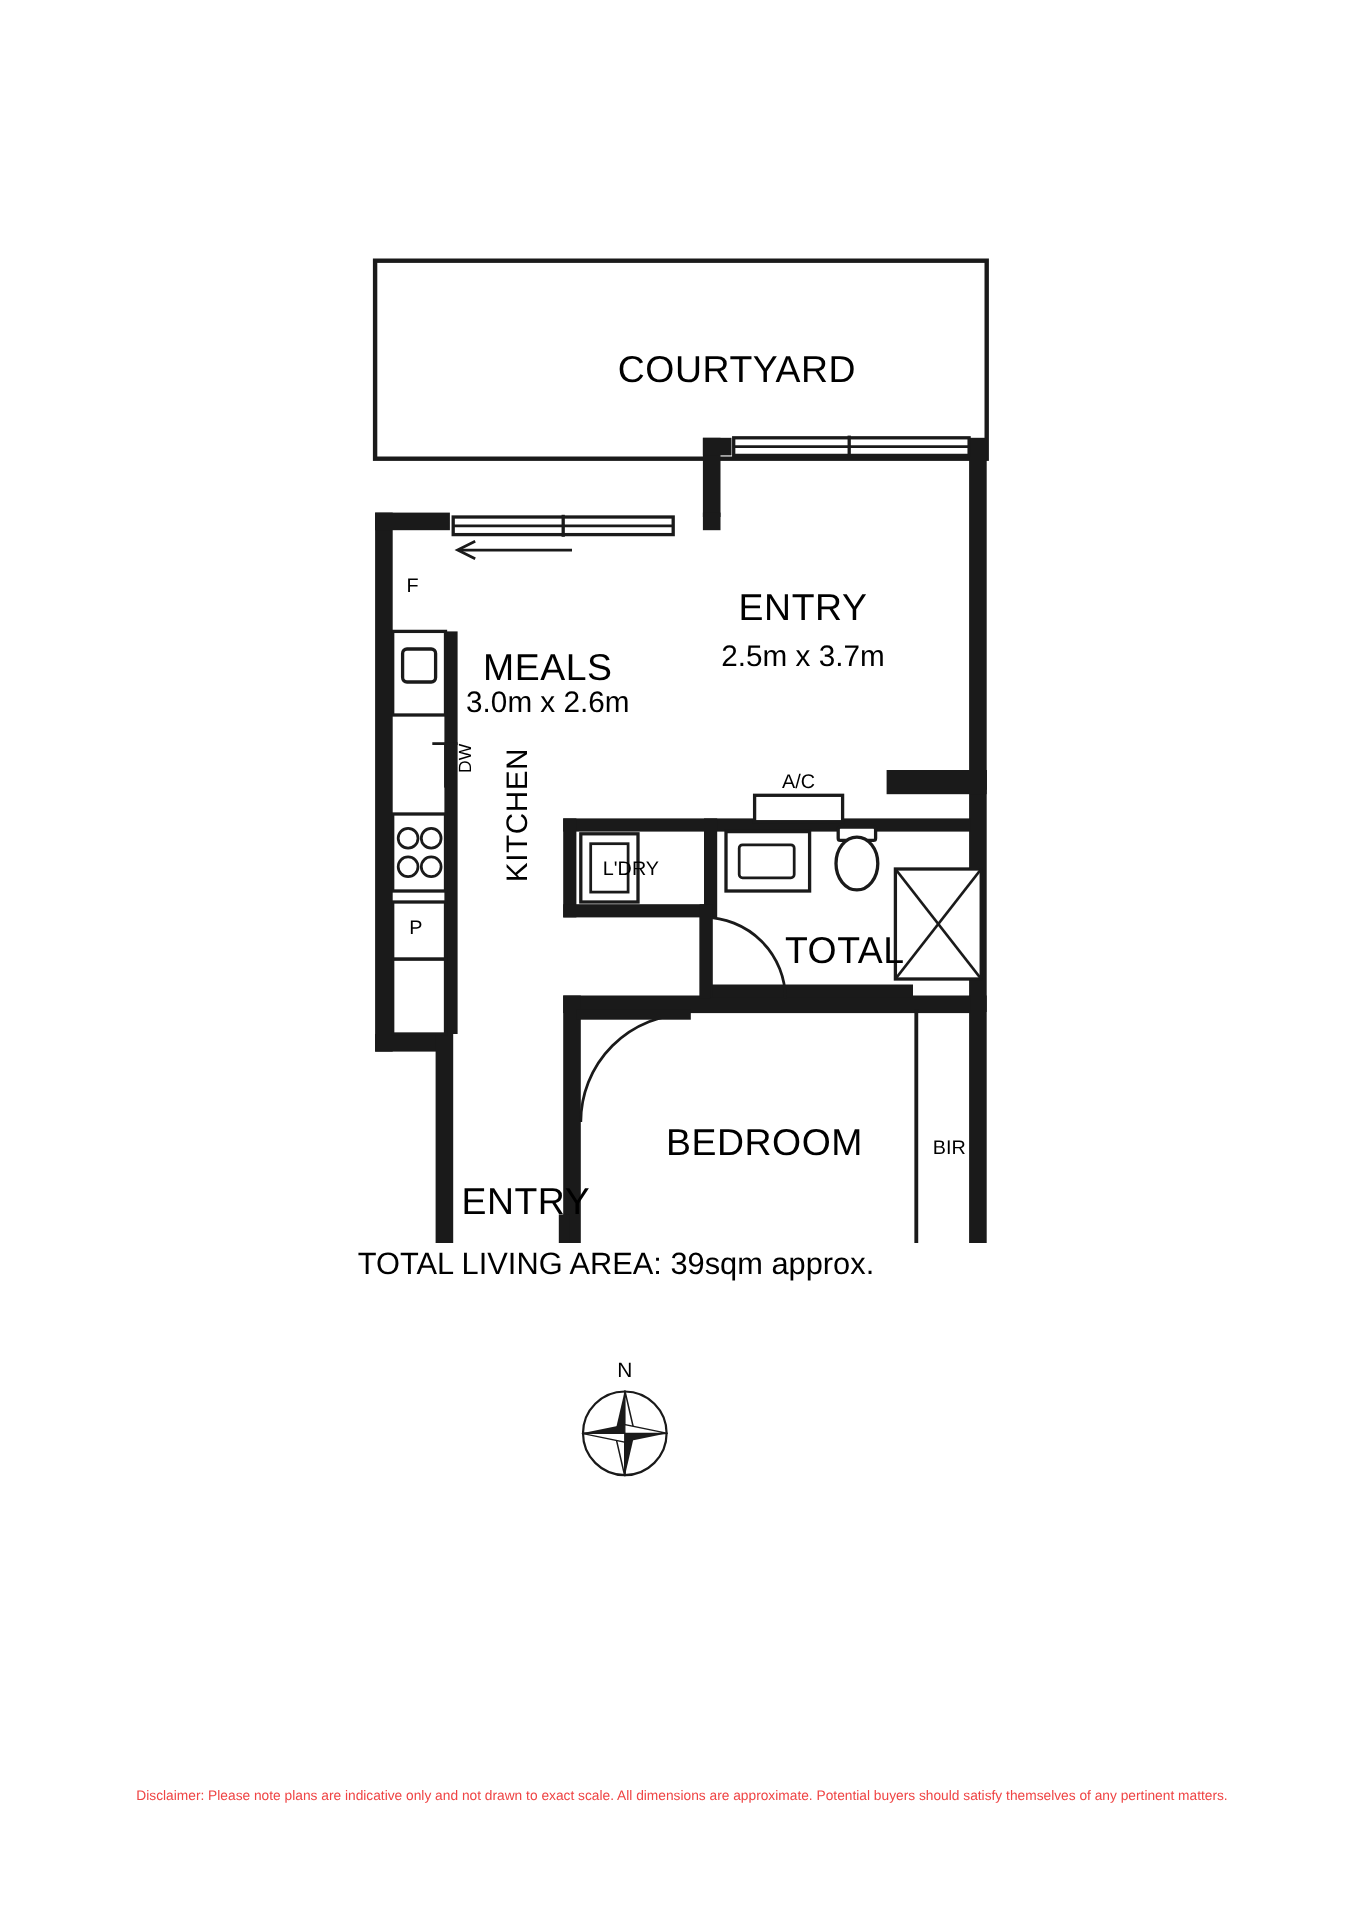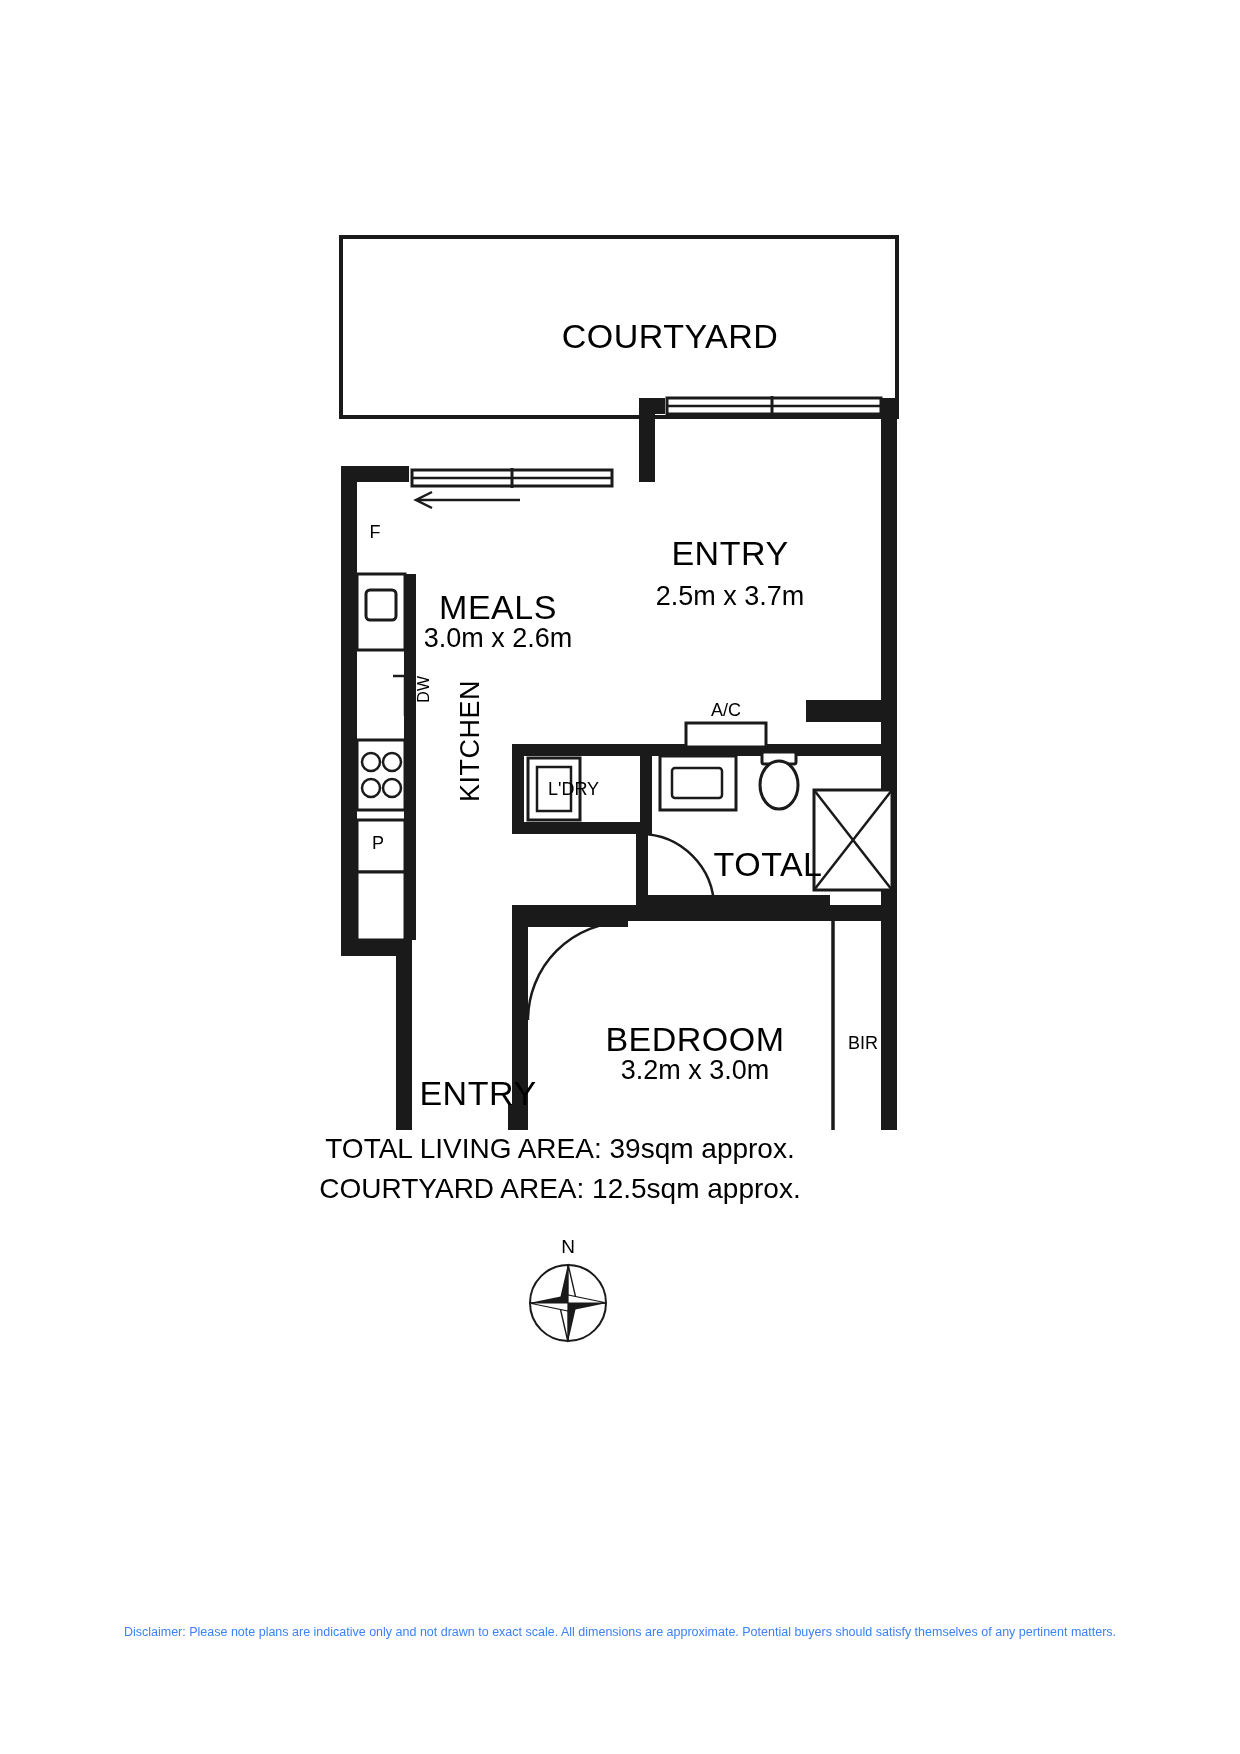--- a/index.html
+++ b/index.html
@@ -47,21 +47,21 @@
     font-size: 28px;
     line-height: 1.42;
   }
   .disclaimer {
     position: absolute;
     left: 0;
     top: 1625px;
     width: 1240px;
     text-align: center;
     font-size: 12.5px;
-    color: #3b82f6;
+    color: #ef4444;
   }
   .compass {
     position: absolute;
     left: 518px;
     top: 1236px;
     width: 100px;
     height: 110px;
   }
   .compass-n {
     position: absolute;
@@ -232,37 +232,35 @@
   <div class="label room-name" style="left:378px; top:586px; width:240px;">MEALS</div>
   <div class="label room-dims" style="left:378px; top:622px; width:240px;">3.0m x 2.6m</div>
 
   <div class="vertical-text" style="left:455px; top:680px;">KITCHEN</div>
 
   <div class="label small-label" style="left:548px; top:778px; width:110px; text-align:left;">L'DRY</div>
 
   <div class="label room-name" style="left:688px; top:843px; width:160px;">TOTAL</div>
 
   <div class="label room-name" style="left:545px; top:1018px; width:300px;">BEDROOM</div>
-  <div class="label room-dims" style="left:545px; top:1054px; width:300px;">3.2m x 3.0m</div>
 
   <div class="label room-name" style="left:388px; top:1072px; width:180px;">ENTRY</div>
 
   <div class="label small-label" style="left:360px; top:521px; width:30px;">F</div>
 
   <div class="vertical-text-small" style="left:415px; top:676px;">DW</div>
 
   <div class="label small-label" style="left:363px; top:832px; width:30px;">P</div>
 
   <div class="label small-label" style="left:688px; top:699px; width:76px;">A/C</div>
 
   <div class="label small-label" style="left:833px; top:1032px; width:60px;">BIR</div>
 
   <div class="areas">
     <div>TOTAL LIVING AREA: 39sqm approx.</div>
-    <div>COURTYARD AREA: 12.5sqm approx.</div>
   </div>
 
   <div class="compass">
     <div class="compass-n">N</div>
     <svg width="100" height="90" viewBox="0 0 100 90" style="position:absolute;left:0;top:22px;">
       <circle cx="50" cy="45" r="38" fill="#ffffff" stroke="#1a1a1a" stroke-width="2"></circle>
       <line x1="12" y1="45" x2="88" y2="45" stroke="#1a1a1a" stroke-width="1.6"></line>
       <line x1="50" y1="7" x2="50" y2="83" stroke="#1a1a1a" stroke-width="1.6"></line>
       <polygon points="50,6 41,45 50,45" fill="#1a1a1a"></polygon>
       <polygon points="50,6 59,45 50,45" fill="#ffffff" stroke="#1a1a1a" stroke-width="1.4"></polygon>

